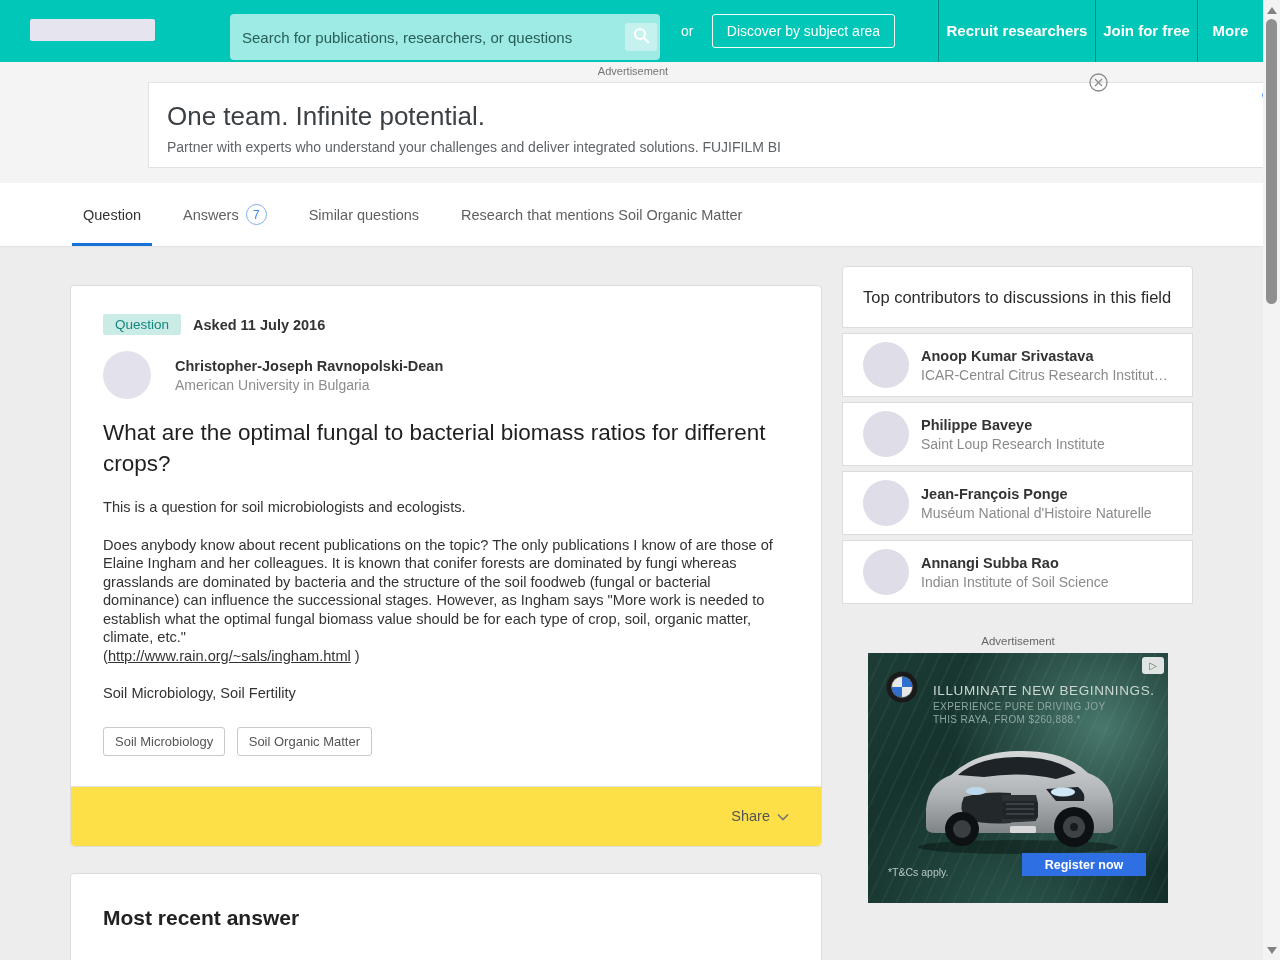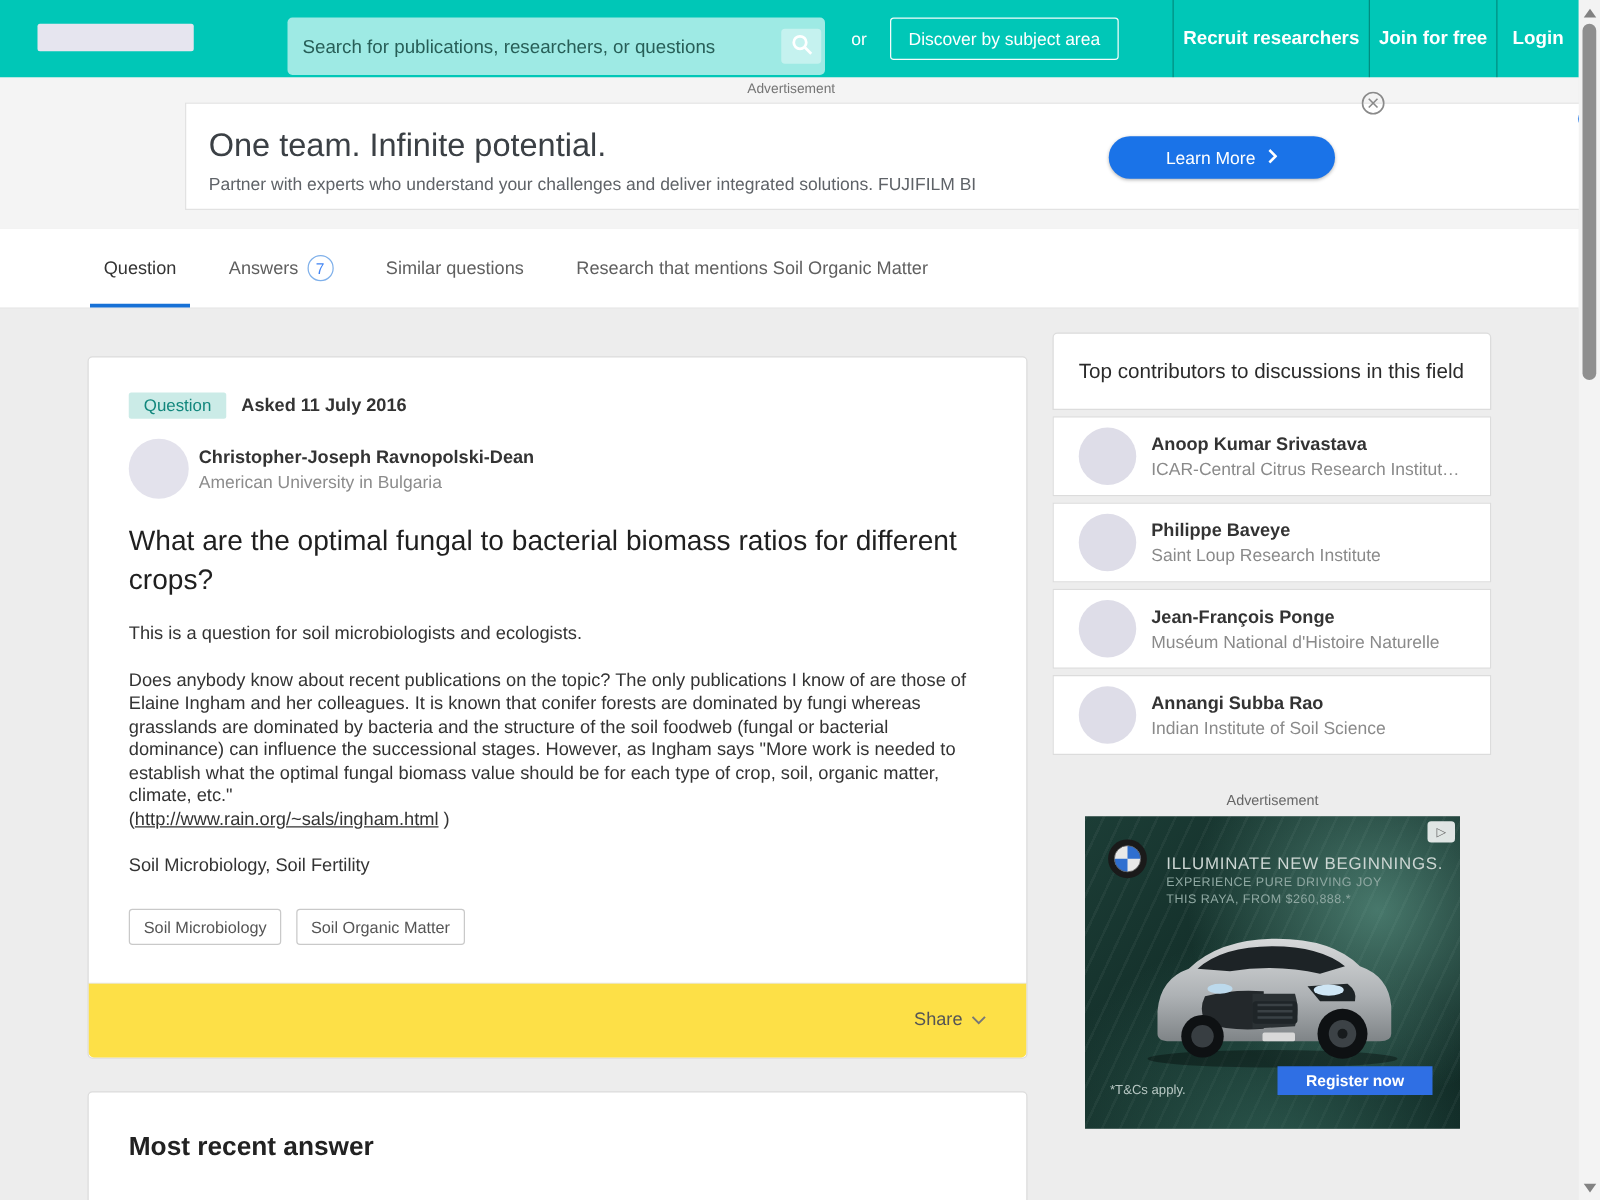--- a/index.html
+++ b/index.html
@@ -42,21 +42,21 @@
   .col-right { width:351px; margin-left:20px; margin-top:19px; }
 
   .card { background:#fff; border:1px solid #dcdcdc; border-radius:4px; }
   .qcard { margin-top:38px; }
   .qcard-inner { padding:28px 32px 0 32px; }
   .badge-row { display:flex; align-items:center; }
   .q-badge { background:#cbebe7; color:#12877d; font-size:13.5px; padding:3px 12px; border-radius:2px; }
   .asked { margin-left:12px; font-weight:bold; font-size:14.5px; color:#333; }
   .author-row { display:flex; align-items:center; margin-top:16px; }
   .avatar { width:48px; height:48px; border-radius:50%; background:#e3e2ec; flex:none; }
-  .author-meta { margin-left:8px; }
+  .author-meta { margin-left:24px; }
   .author-name { font-weight:bold; font-size:14.5px; color:#333; }
   .author-org { font-size:14px; color:#8c8c8c; margin-top:3px; }
   .q-title { margin-top:18px; font-size:22.5px; line-height:31px; color:#1f1f1f; max-width:680px; }
   .q-p { margin-top:19px; font-size:14.6px; line-height:18.5px; color:#333; max-width:692px; }
   .q-link-line { margin-top:0; font-size:14.6px; line-height:18.5px; color:#333; }
   .q-link { color:#333; text-decoration:underline; cursor:pointer; }
   .tags-row { margin-top:24px; }
   .tag-btn { display:inline-block; border:1px solid #c9c9c9; border-radius:3px; background:#fff; color:#555; font-size:13px; padding:6px 11px; margin-right:7px; cursor:pointer; }
   .q-footer { margin-top:30px; border-top:1px solid #e4e4e4; background:#fde047; height:60px; display:flex; align-items:center; justify-content:flex-end; padding-right:32px; border-radius:0 0 4px 4px; }
   .share-btn { display:flex; align-items:center; gap:7px; background:none; border:none; font-size:14.5px; color:#555; cursor:pointer; }
@@ -118,38 +118,30 @@
       </button>
     </div>
 
     <div class="or-label">or</div>
 
     <button class="discover-btn">Discover by subject area</button>
 
     <div class="topnav">
       <div class="navitem nav-rr">Recruit researchers</div>
       <div class="navitem nav-jf">Join for free</div>
-      <div class="navitem nav-lg">Login</div>
+      <div class="navitem nav-lg">More</div>
     </div>
   </div>
 
   <div class="adsection">
     <div class="ad-label-top">Advertisement</div>
 
     <div class="adbox">
       <div class="ad-headline">One team. Infinite potential.</div>
       <div class="ad-body">Partner with experts who understand your challenges and deliver integrated solutions. FUJIFILM BI</div>
-      <button class="learn-btn">
-        <span>Learn More</span>
-        <span>
-          <svg width="8" height="12" viewBox="0 0 8 12">
-              <polyline points="1.5,1 6.5,6 1.5,11" fill="none" stroke="#fff" stroke-width="2"></polyline>
-            </svg>
-        </span>
-      </button>
       <div class="ad-ctl">
         <span>
           <svg width="14" height="14" viewBox="0 0 14 14">
               <circle cx="7" cy="7" r="6" fill="none" stroke="#1a73e8" stroke-width="1.4"></circle>
               <line x1="7" y1="6" x2="7" y2="10.2" stroke="#1a73e8" stroke-width="1.6"></line>
               <circle cx="7" cy="3.8" r="0.9" fill="#1a73e8"></circle>
             </svg>
         </span>
         <span style="font-size:14px; font-weight:bold;">⋮</span>
       </div>

